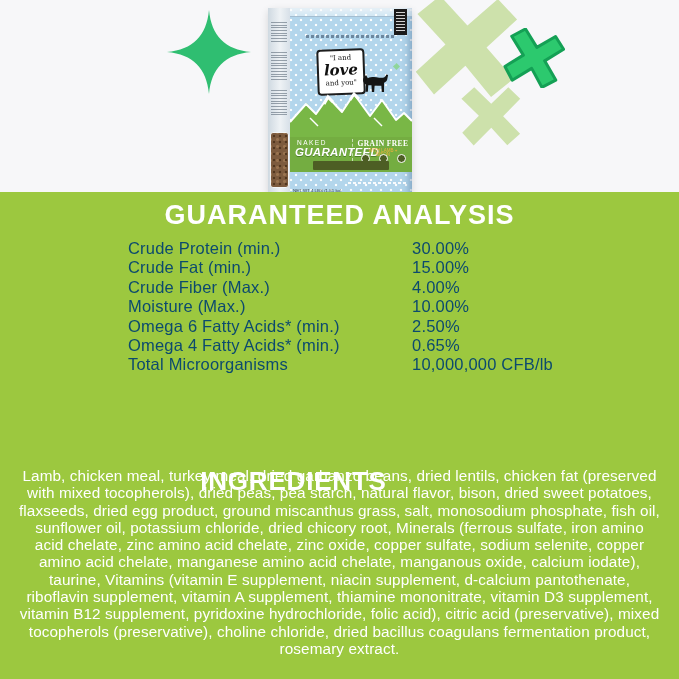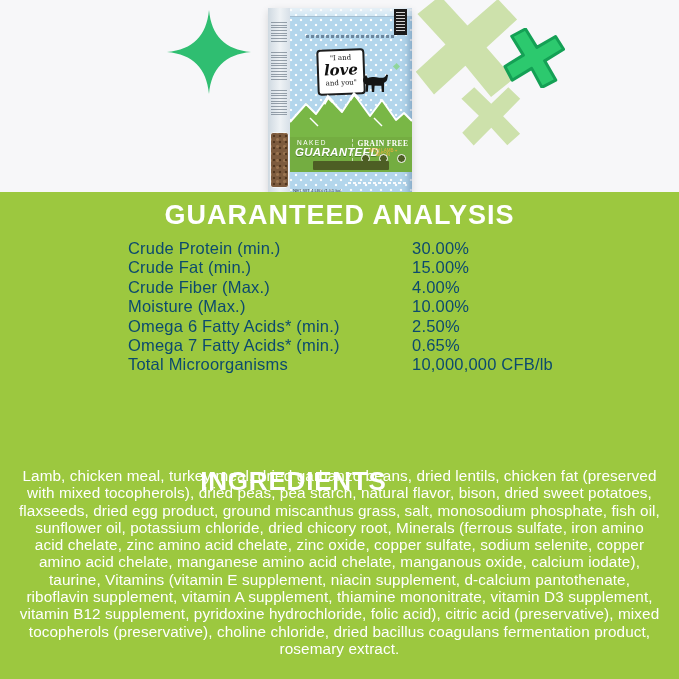--- a/index.html
+++ b/index.html
@@ -189,21 +189,21 @@
     </div>
     <div class="ga-row">
       <div class="ga-label">Moisture (Max.)</div>
       <div class="ga-value">10.00%</div>
     </div>
     <div class="ga-row">
       <div class="ga-label">Omega 6 Fatty Acids* (min.)</div>
       <div class="ga-value">2.50%</div>
     </div>
     <div class="ga-row">
-      <div class="ga-label">Omega 7 Fatty Acids* (min.)</div>
+      <div class="ga-label">Omega 4 Fatty Acids* (min.)</div>
       <div class="ga-value">0.65%</div>
     </div>
     <div class="ga-row">
       <div class="ga-label">Total Microorganisms</div>
       <div class="ga-value">10,000,000 CFB/lb</div>
     </div>
   </div>
 
   <div class="ing-title">INGREDIENTS</div>
   <div class="ing-text">Lamb, chicken meal, turkey meal, dried garbanzo beans, dried lentils, chicken fat (preserved with mixed tocopherols), dried peas, pea starch, natural flavor, bison, dried sweet potatoes, flaxseeds, dried egg product, ground miscanthus grass, salt, monosodium phosphate, fish oil, sunflower oil, potassium chloride, dried chicory root, Minerals (ferrous sulfate, iron amino acid chelate, zinc amino acid chelate, zinc oxide, copper sulfate, sodium selenite, copper amino acid chelate, manganese amino acid chelate, manganous oxide, calcium iodate), taurine, Vitamins (vitamin E supplement, niacin supplement, d-calcium pantothenate, riboflavin supplement, vitamin A supplement, thiamine mononitrate, vitamin D3 supplement, vitamin B12 supplement, pyridoxine hydrochloride, folic acid), citric acid (preservative), mixed tocopherols (preservative), choline chloride, dried bacillus coagulans fermentation product, rosemary extract.</div>

